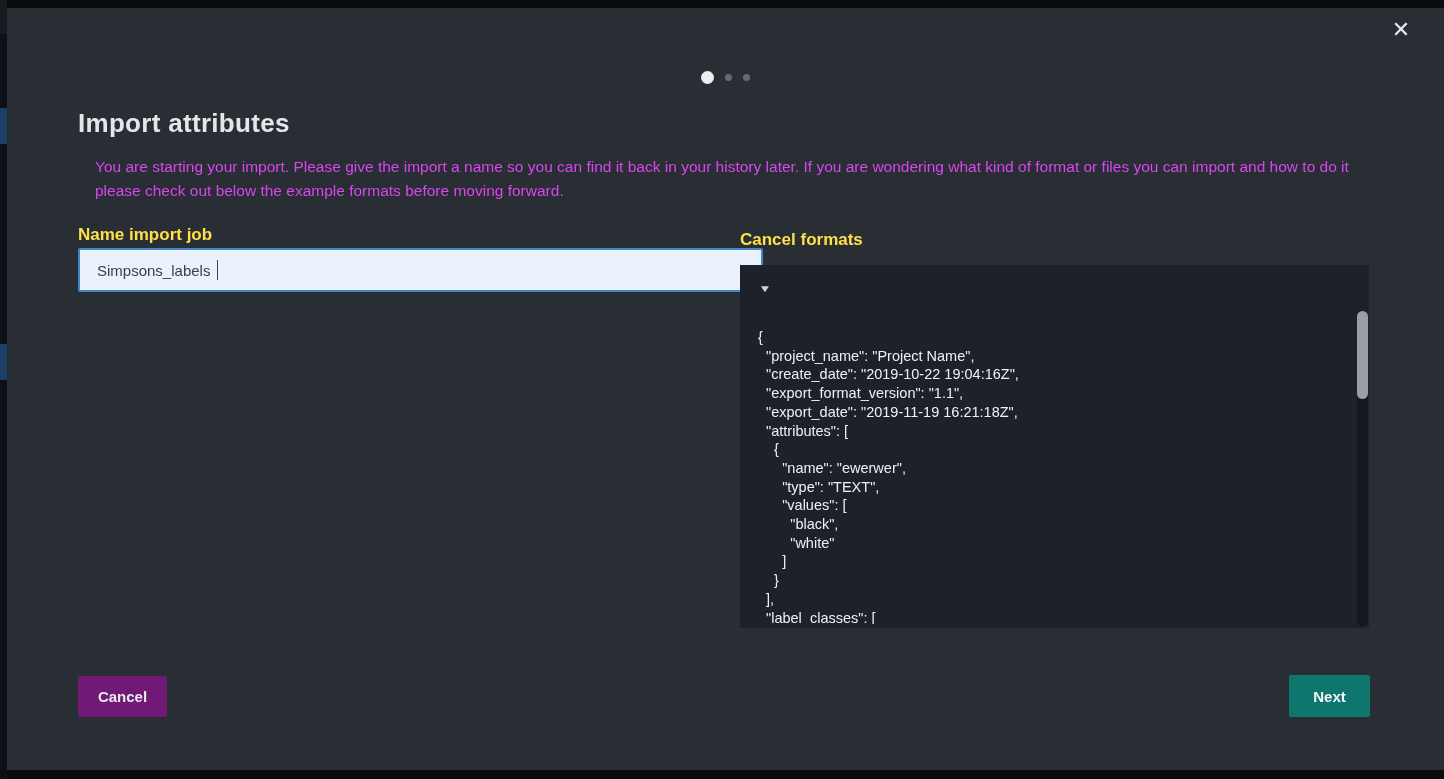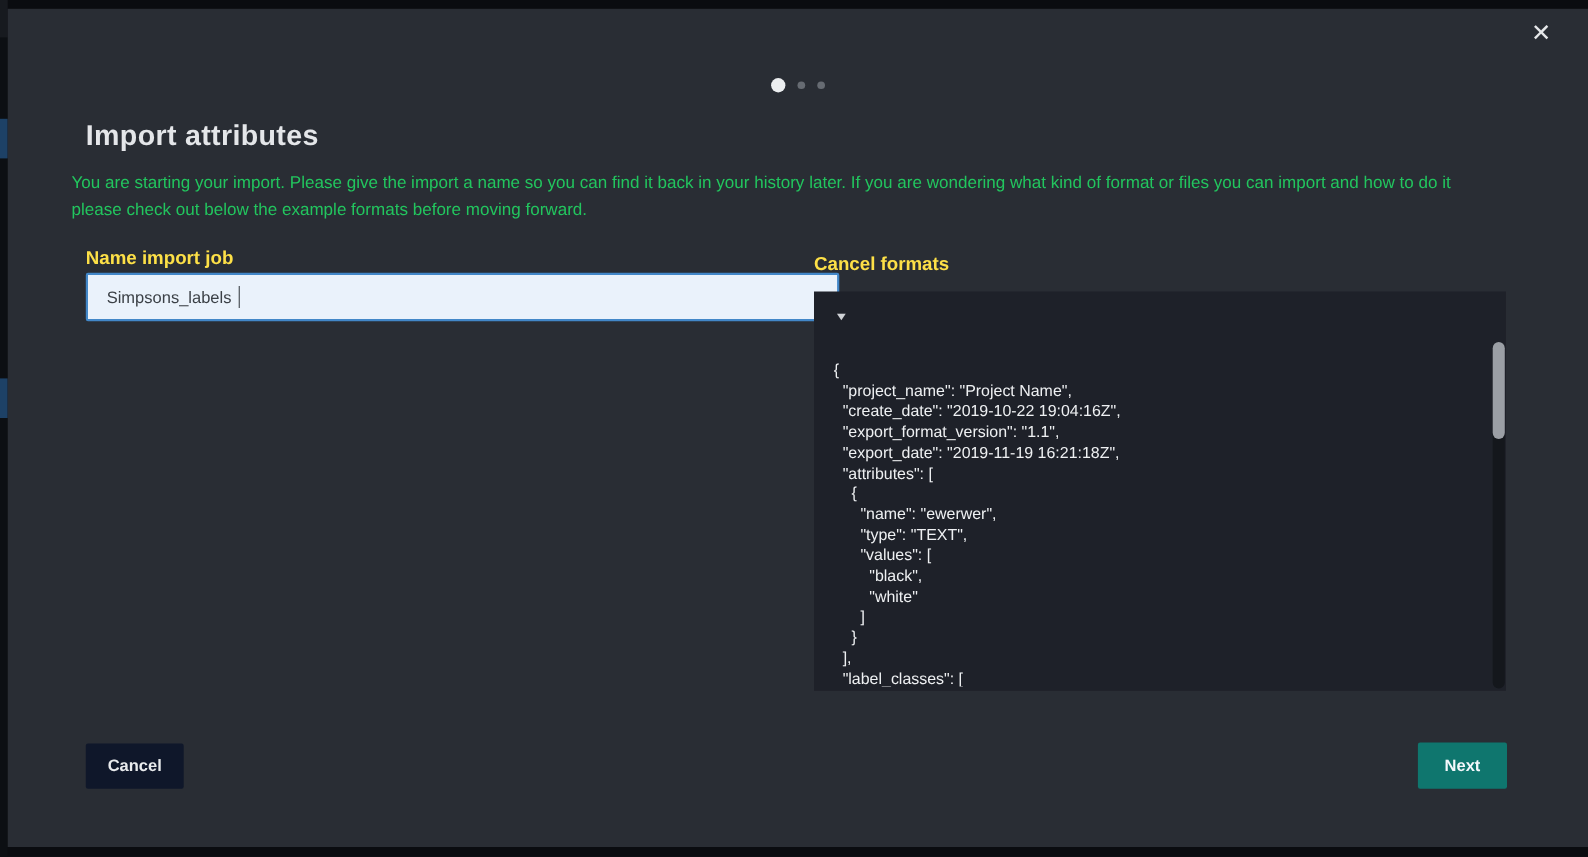--- a/index.html
+++ b/index.html
@@ -40,22 +40,22 @@
   .dot { border-radius: 50%; background: #666b72; width: 7px; height: 7px; }
   .dot.active { background: #eceef0; width: 13px; height: 13px; }
 
   .modal-title {
     position: absolute; left: 71px; top: 100px;
     font-size: 26px; font-weight: 700; color: #e4e6e9;
     letter-spacing: 0.3px;
   }
 
   .modal-desc {
-    position: absolute; left: 58px; top: 147px; width: 1285px;
-    font-size: 15.5px; line-height: 24px; color: #22c55e;
+    position: absolute; left: 88px; top: 147px; width: 1285px;
+    font-size: 15.5px; line-height: 24px; color: #d946ef;
   }
 
   .section-label {
     position: absolute; font-size: 17px; font-weight: 700; color: #fde047;
   }
   .label-name    { left: 71px;  top: 217px; }
   .label-example { left: 733px; top: 222px; }
 
   
   .name-input-wrap { position: absolute; left: 71px; top: 240px; width: 685px; height: 44px; }
@@ -111,21 +111,21 @@
   
   .btn {
     position: absolute;
     display: flex; align-items: center; justify-content: center;
     font-size: 15px; font-weight: 700;
     border: none; border-radius: 2px; cursor: pointer;
     font-family: "Liberation Sans", sans-serif;
   }
   .btn-cancel {
     left: 71px; top: 668px; width: 89px; height: 41px;
-    background: #0f172a; color: #e9ebed;
+    background: #701a75; color: #e9ebed;
   }
   .btn-next {
     left: 1282px; top: 667px; width: 81px; height: 42px;
     background: #0f766e; color: #f4f8fc;
   }
 </style>
 </head>
 <body>
 
 <div class="backdrop-strip">

